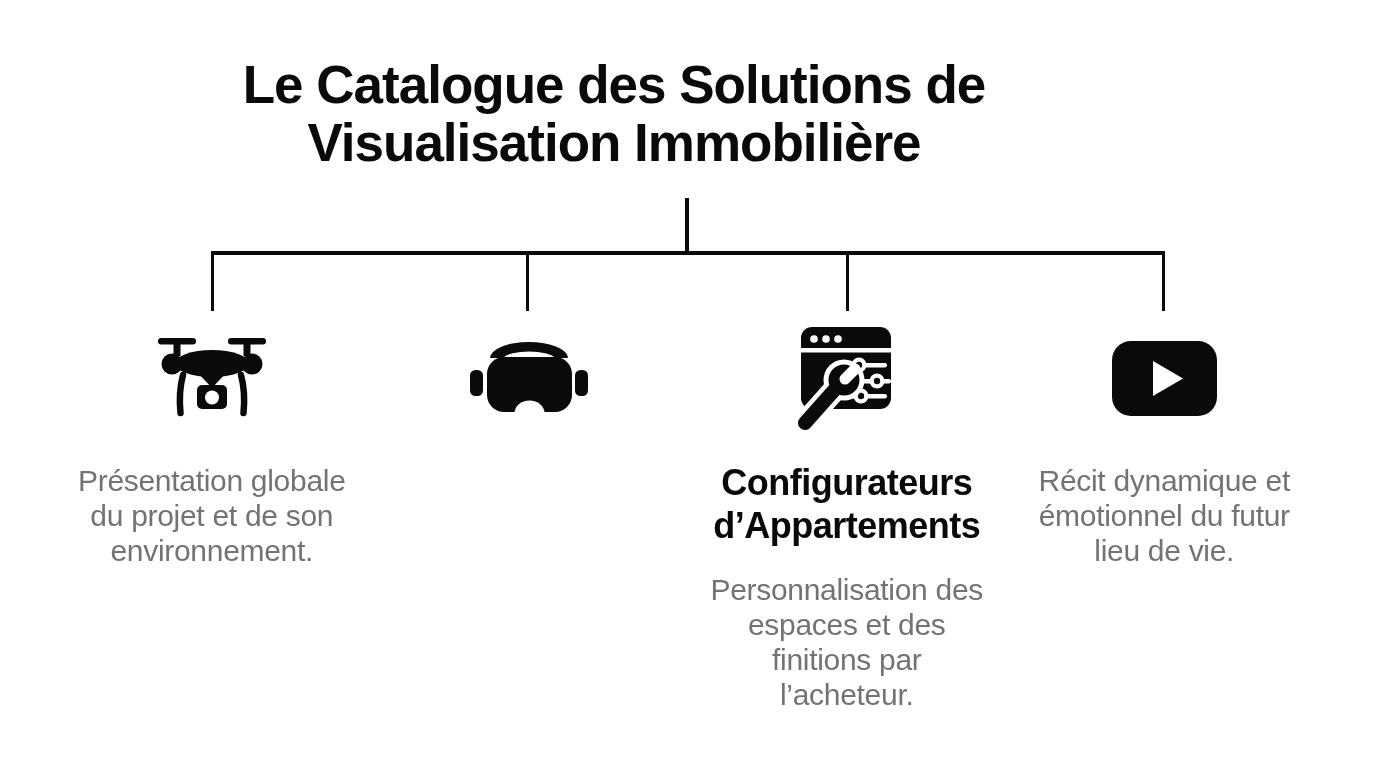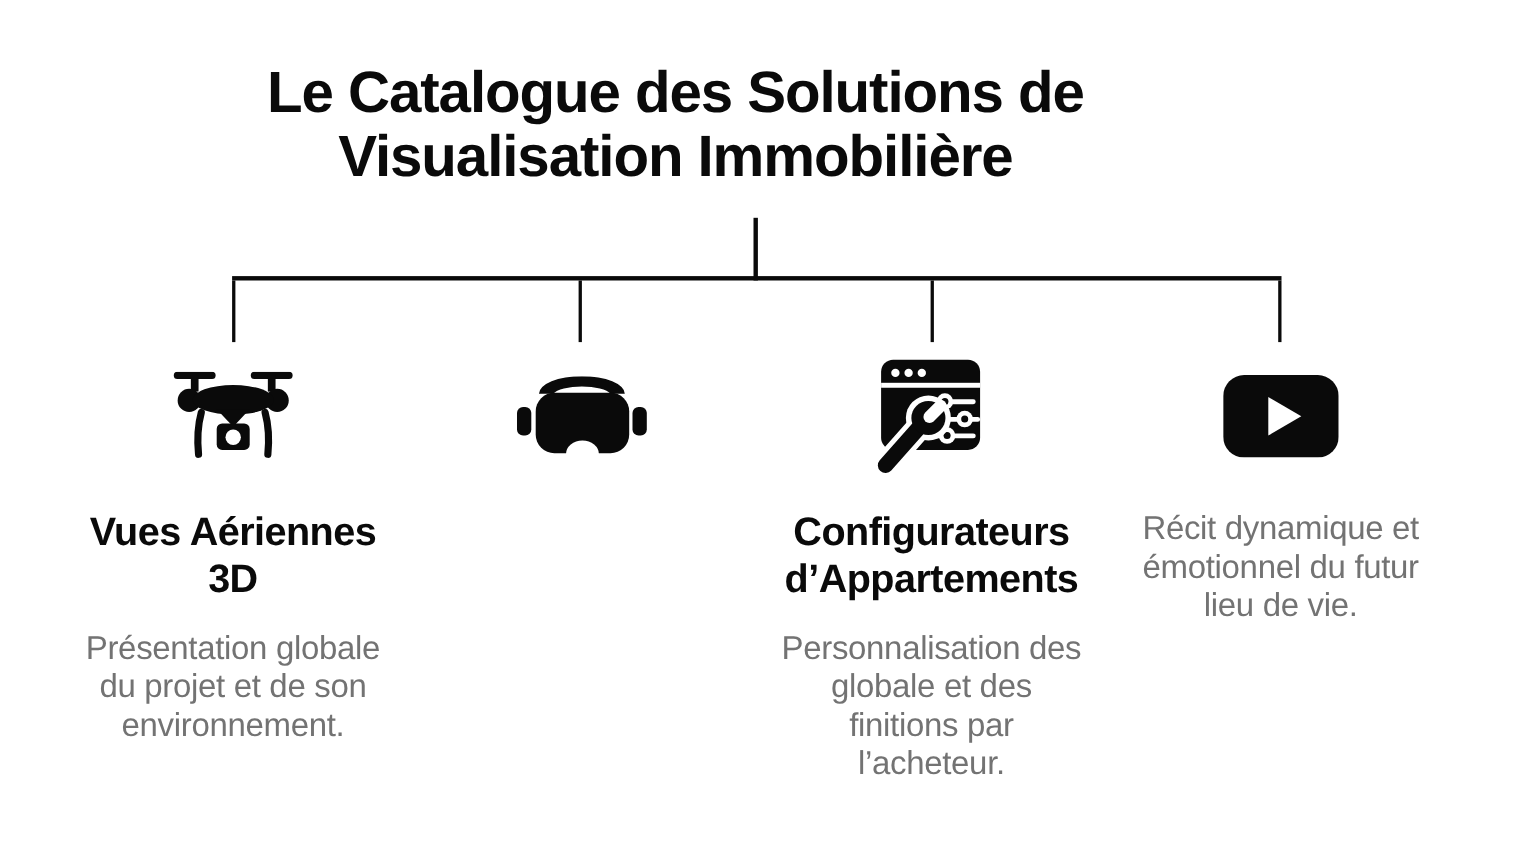--- a/index.html
+++ b/index.html
@@ -114,22 +114,20 @@
             <circle cx="95" cy="26" r="10.5"></circle>
             <ellipse cx="55" cy="25.5" rx="37" ry="13.5"></ellipse>
             <polygon points="40,34 70,34 55,50"></polygon>
             <path d="M26,37 C23,48 22,60 23.5,75" fill="none" stroke="#0a0a0a" stroke-width="6.5" stroke-linecap="round"></path>
             <path d="M84,37 C87,48 88,60 86.5,75" fill="none" stroke="#0a0a0a" stroke-width="6.5" stroke-linecap="round"></path>
             <rect x="40" y="47" width="30" height="24" rx="5"></rect>
             <circle cx="55" cy="59.5" r="7" fill="#ffffff"></circle>
           </g>
         </svg>
       </div>
-      <h2 class="branch-heading">Vues Aériennes
-3D</h2>
       <p class="branch-desc">Présentation globale
 du projet et de son
 environnement.</p>
     </section>
 
     <section class="col">
       <div class="icon-box">
         <svg width="122" height="72" viewBox="0 0 122 72" aria-hidden="true">
           <g fill="#0a0a0a">
             <path d="M22,16 A39,16 0 0 1 100,16 L87,16 A27,9 0 0 0 35,16 Z"></path>
@@ -164,21 +162,21 @@
           <line x1="48" y1="66" x2="16" y2="102" stroke="#ffffff" stroke-width="23" stroke-linecap="round"></line>
           <circle cx="55" cy="59" r="20.5" fill="#ffffff"></circle>
           <line x1="48" y1="66" x2="16" y2="102" stroke="#0a0a0a" stroke-width="14" stroke-linecap="round"></line>
           <circle cx="55" cy="59" r="15.5" fill="#0a0a0a"></circle>
           <line x1="56" y1="58" x2="66" y2="48" stroke="#ffffff" stroke-width="11" stroke-linecap="round"></line>
         </svg>
       </div>
       <h2 class="branch-heading">Configurateurs
 d’Appartements</h2>
       <p class="branch-desc">Personnalisation des
-globale et des
+espaces et des
 finitions par
 l’acheteur.</p>
     </section>
 
     <section class="col">
       <div class="icon-box">
         <svg width="105" height="75" viewBox="0 0 105 75" aria-hidden="true">
           <rect x="0" y="0" width="105" height="75" rx="19" fill="#0a0a0a"></rect>
           <polygon points="41,20 41,55 71,37.5" fill="#ffffff"></polygon>
         </svg>

